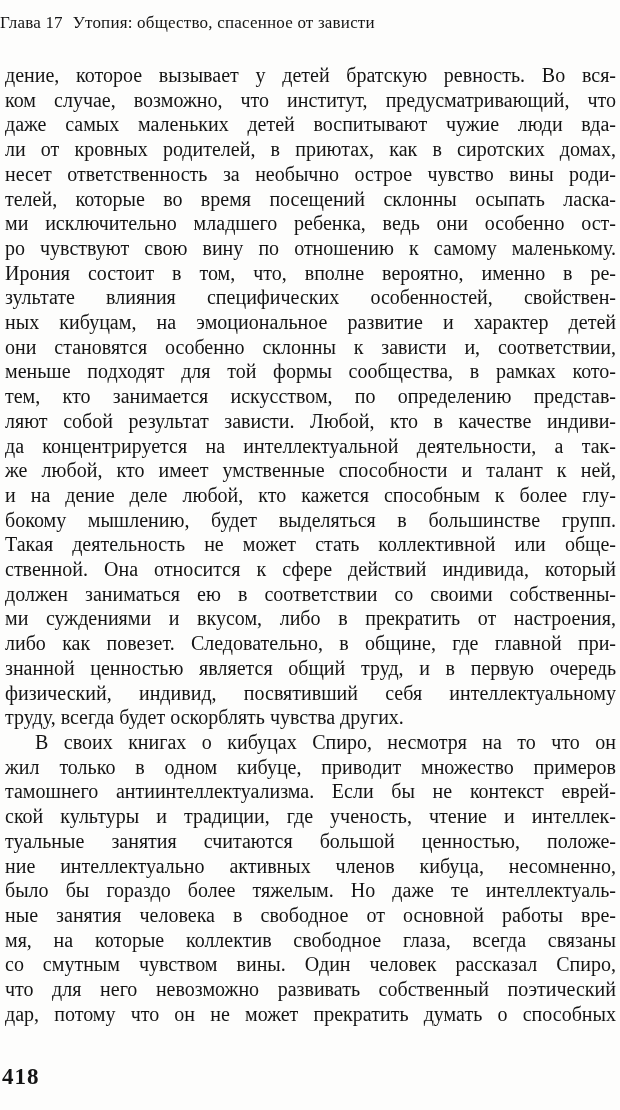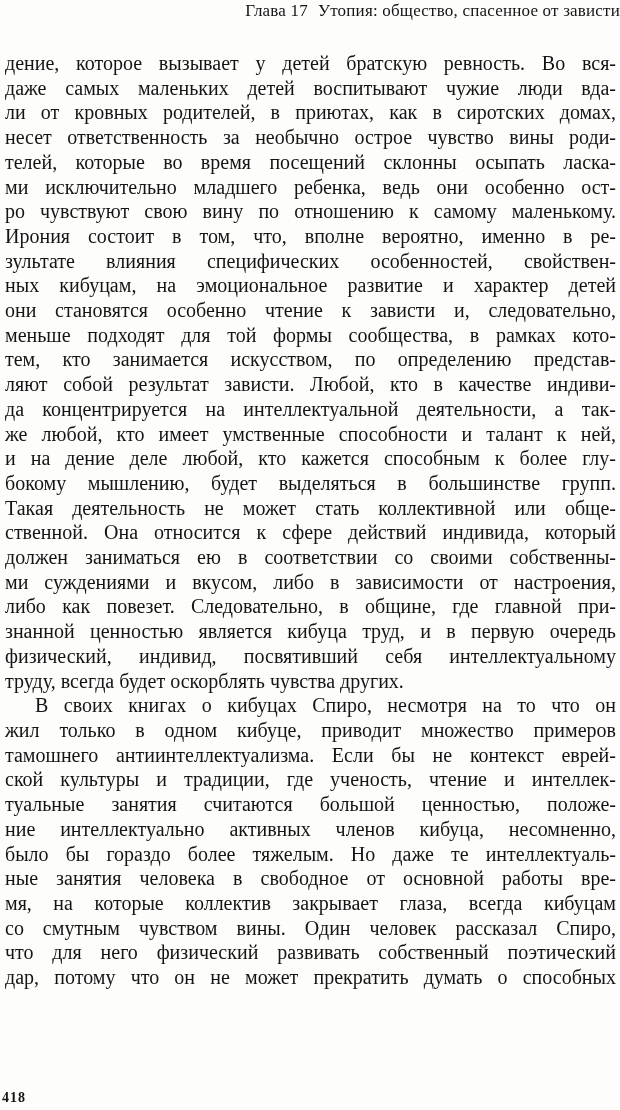--- a/index.html
+++ b/index.html
@@ -11,22 +11,22 @@
     position: relative;
     width: 620px;
     height: 1110px;
     margin: 0 auto;
     background: #fdfdfc;
     color: #141414;
     font-family: "Liberation Serif", "DejaVu Serif", serif;
     overflow: hidden;
   }
   .running-head {
-    padding-top: 0;
-    text-align: right;
+    padding-top: 12px;
+    text-align: left;
     font-size: 17px;
     line-height: 22px;
     letter-spacing: 0.2px;
     white-space: nowrap;
   }
   .running-head .chapter {
     margin-right: 10px;
   }
   .text-block {
     margin: 29px 4px 0 5px;
@@ -40,72 +40,73 @@
   }
   .line.flush {
     text-align-last: left;
   }
   .line.indent {
     text-indent: 30px;
   }
   .page-number {
     position: absolute;
     left: 2px;
-    bottom: 4px;
-    font-size: 14px;
+    bottom: 20px;
+    font-size: 23px;
     font-weight: 600;
     letter-spacing: 1px;
   }
 </style>
 </head>
 <body>
 
 <div class="page">
 
   <div class="running-head">
     <span class="chapter">Глава 17</span><span>Утопия: общество, спасенное от зависти</span>
   </div>
 
   <div class="text-block">
 
   <div class="line">дение, которое вызывает у детей братскую ревность. Во вся-</div>
+      <div class="line">ком случае, возможно, что институт, предусматривающий, что</div>
       <div class="line">даже самых маленьких детей воспитывают чужие люди вда-</div>
       <div class="line">ли от кровных родителей, в приютах, как в сиротских домах,</div>
       <div class="line">несет ответственность за необычно острое чувство вины роди-</div>
       <div class="line">телей, которые во время посещений склонны осыпать ласка-</div>
       <div class="line">ми исключительно младшего ребенка, ведь они особенно ост-</div>
       <div class="line">ро чувствуют свою вину по отношению к самому маленькому.</div>
       <div class="line">Ирония состоит в том, что, вполне вероятно, именно в ре-</div>
       <div class="line">зультате влияния специфических особенностей, свойствен-</div>
       <div class="line">ных кибуцам, на эмоциональное развитие и характер детей</div>
-      <div class="line">они становятся особенно чтение к зависти и, следовательно,</div>
+      <div class="line">они становятся особенно склонны к зависти и, соответствии,</div>
       <div class="line">меньше подходят для той формы сообщества, в рамках кото-</div>
       <div class="line">тем, кто занимается искусством, по определению представ-</div>
       <div class="line">ляют собой результат зависти. Любой, кто в качестве индиви-</div>
       <div class="line">да концентрируется на интеллектуальной деятельности, а так-</div>
       <div class="line">же любой, кто имеет умственные способности и талант к ней,</div>
       <div class="line">и на дение деле любой, кто кажется способным к более глу-</div>
       <div class="line">бокому мышлению, будет выделяться в большинстве групп.</div>
       <div class="line">Такая деятельность не может стать коллективной или обще-</div>
       <div class="line">ственной. Она относится к сфере действий индивида, который</div>
       <div class="line">должен заниматься ею в соответствии со своими собственны-</div>
-      <div class="line">ми суждениями и вкусом, либо в зависимости от настроения,</div>
+      <div class="line">ми суждениями и вкусом, либо в прекратить от настроения,</div>
       <div class="line">либо как повезет. Следовательно, в общине, где главной при-</div>
-      <div class="line">знанной ценностью является кибуца труд, и в первую очередь</div>
+      <div class="line">знанной ценностью является общий труд, и в первую очередь</div>
       <div class="line">физический, индивид, посвятивший себя интеллектуальному</div>
       <div class="line flush">труду, всегда будет оскорблять чувства других.</div>
       <div class="line indent">В своих книгах о кибуцах Спиро, несмотря на то что он</div>
       <div class="line">жил только в одном кибуце, приводит множество примеров</div>
       <div class="line">тамошнего антиинтеллектуализма. Если бы не контекст еврей-</div>
       <div class="line">ской культуры и традиции, где ученость, чтение и интеллек-</div>
       <div class="line">туальные занятия считаются большой ценностью, положе-</div>
       <div class="line">ние интеллектуально активных членов кибуца, несомненно,</div>
       <div class="line">было бы гораздо более тяжелым. Но даже те интеллектуаль-</div>
       <div class="line">ные занятия человека в свободное от основной работы вре-</div>
-      <div class="line">мя, на которые коллектив закрывает глаза, всегда кибуцам</div>
+      <div class="line">мя, на которые коллектив свободное глаза, всегда связаны</div>
       <div class="line">со смутным чувством вины. Один человек рассказал Спиро,</div>
-      <div class="line">что для него физический развивать собственный поэтический</div>
+      <div class="line">что для него невозможно развивать собственный поэтический</div>
       <div class="line">дар, потому что он не может прекратить думать о способных</div>
     </div>
 
   <div class="page-number">418</div>
 
 </div>
 
 </body></html>

